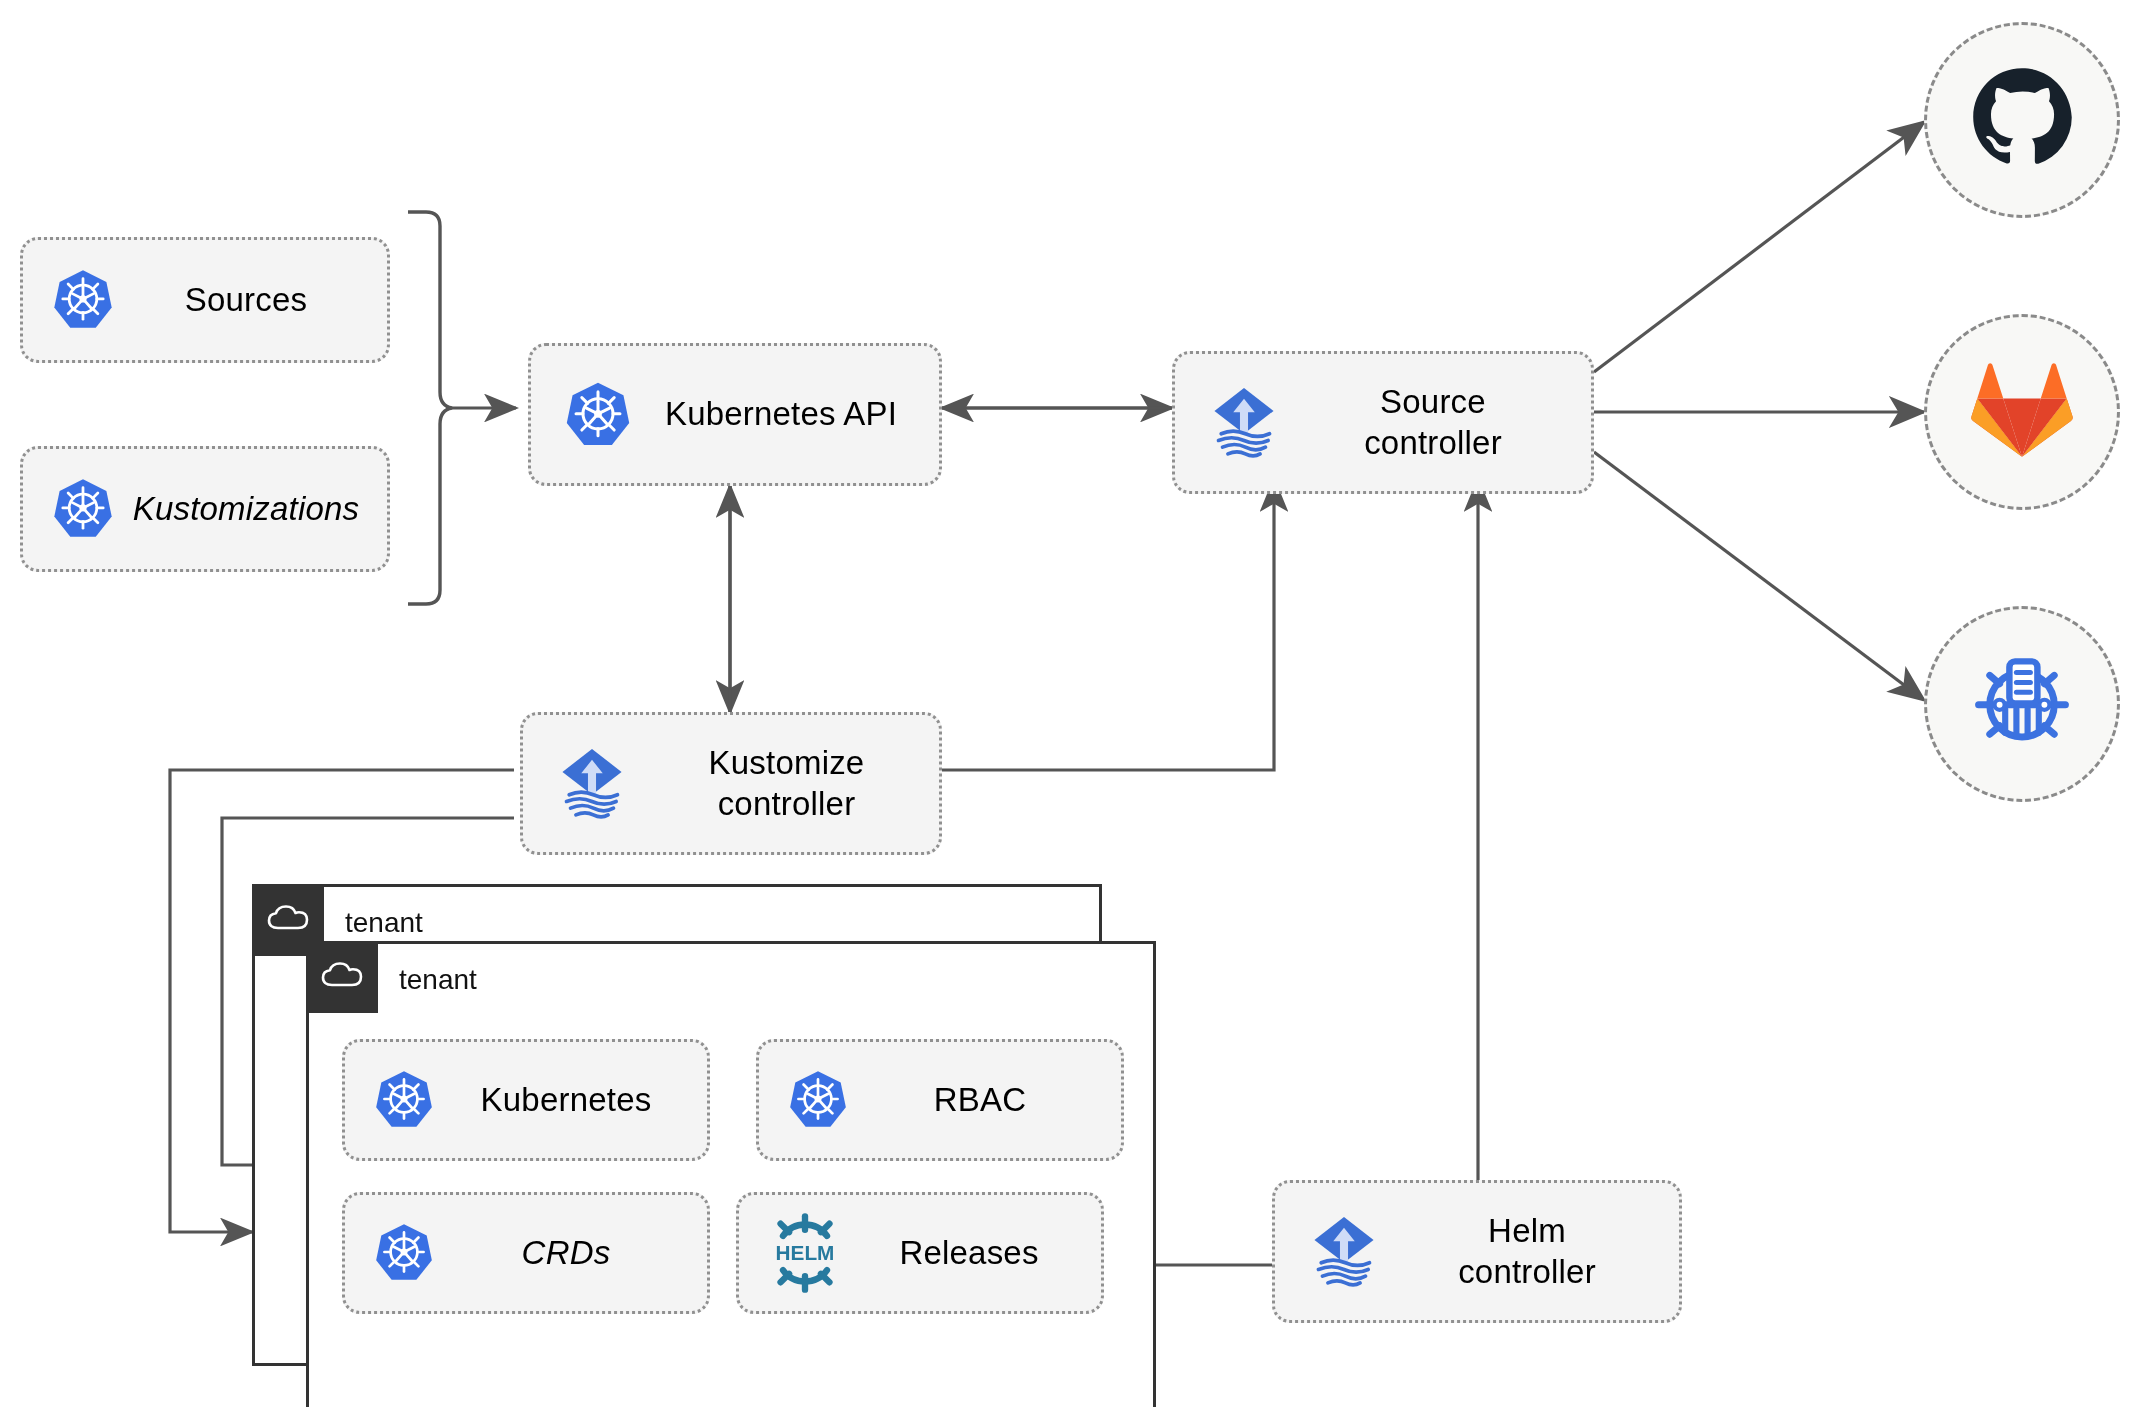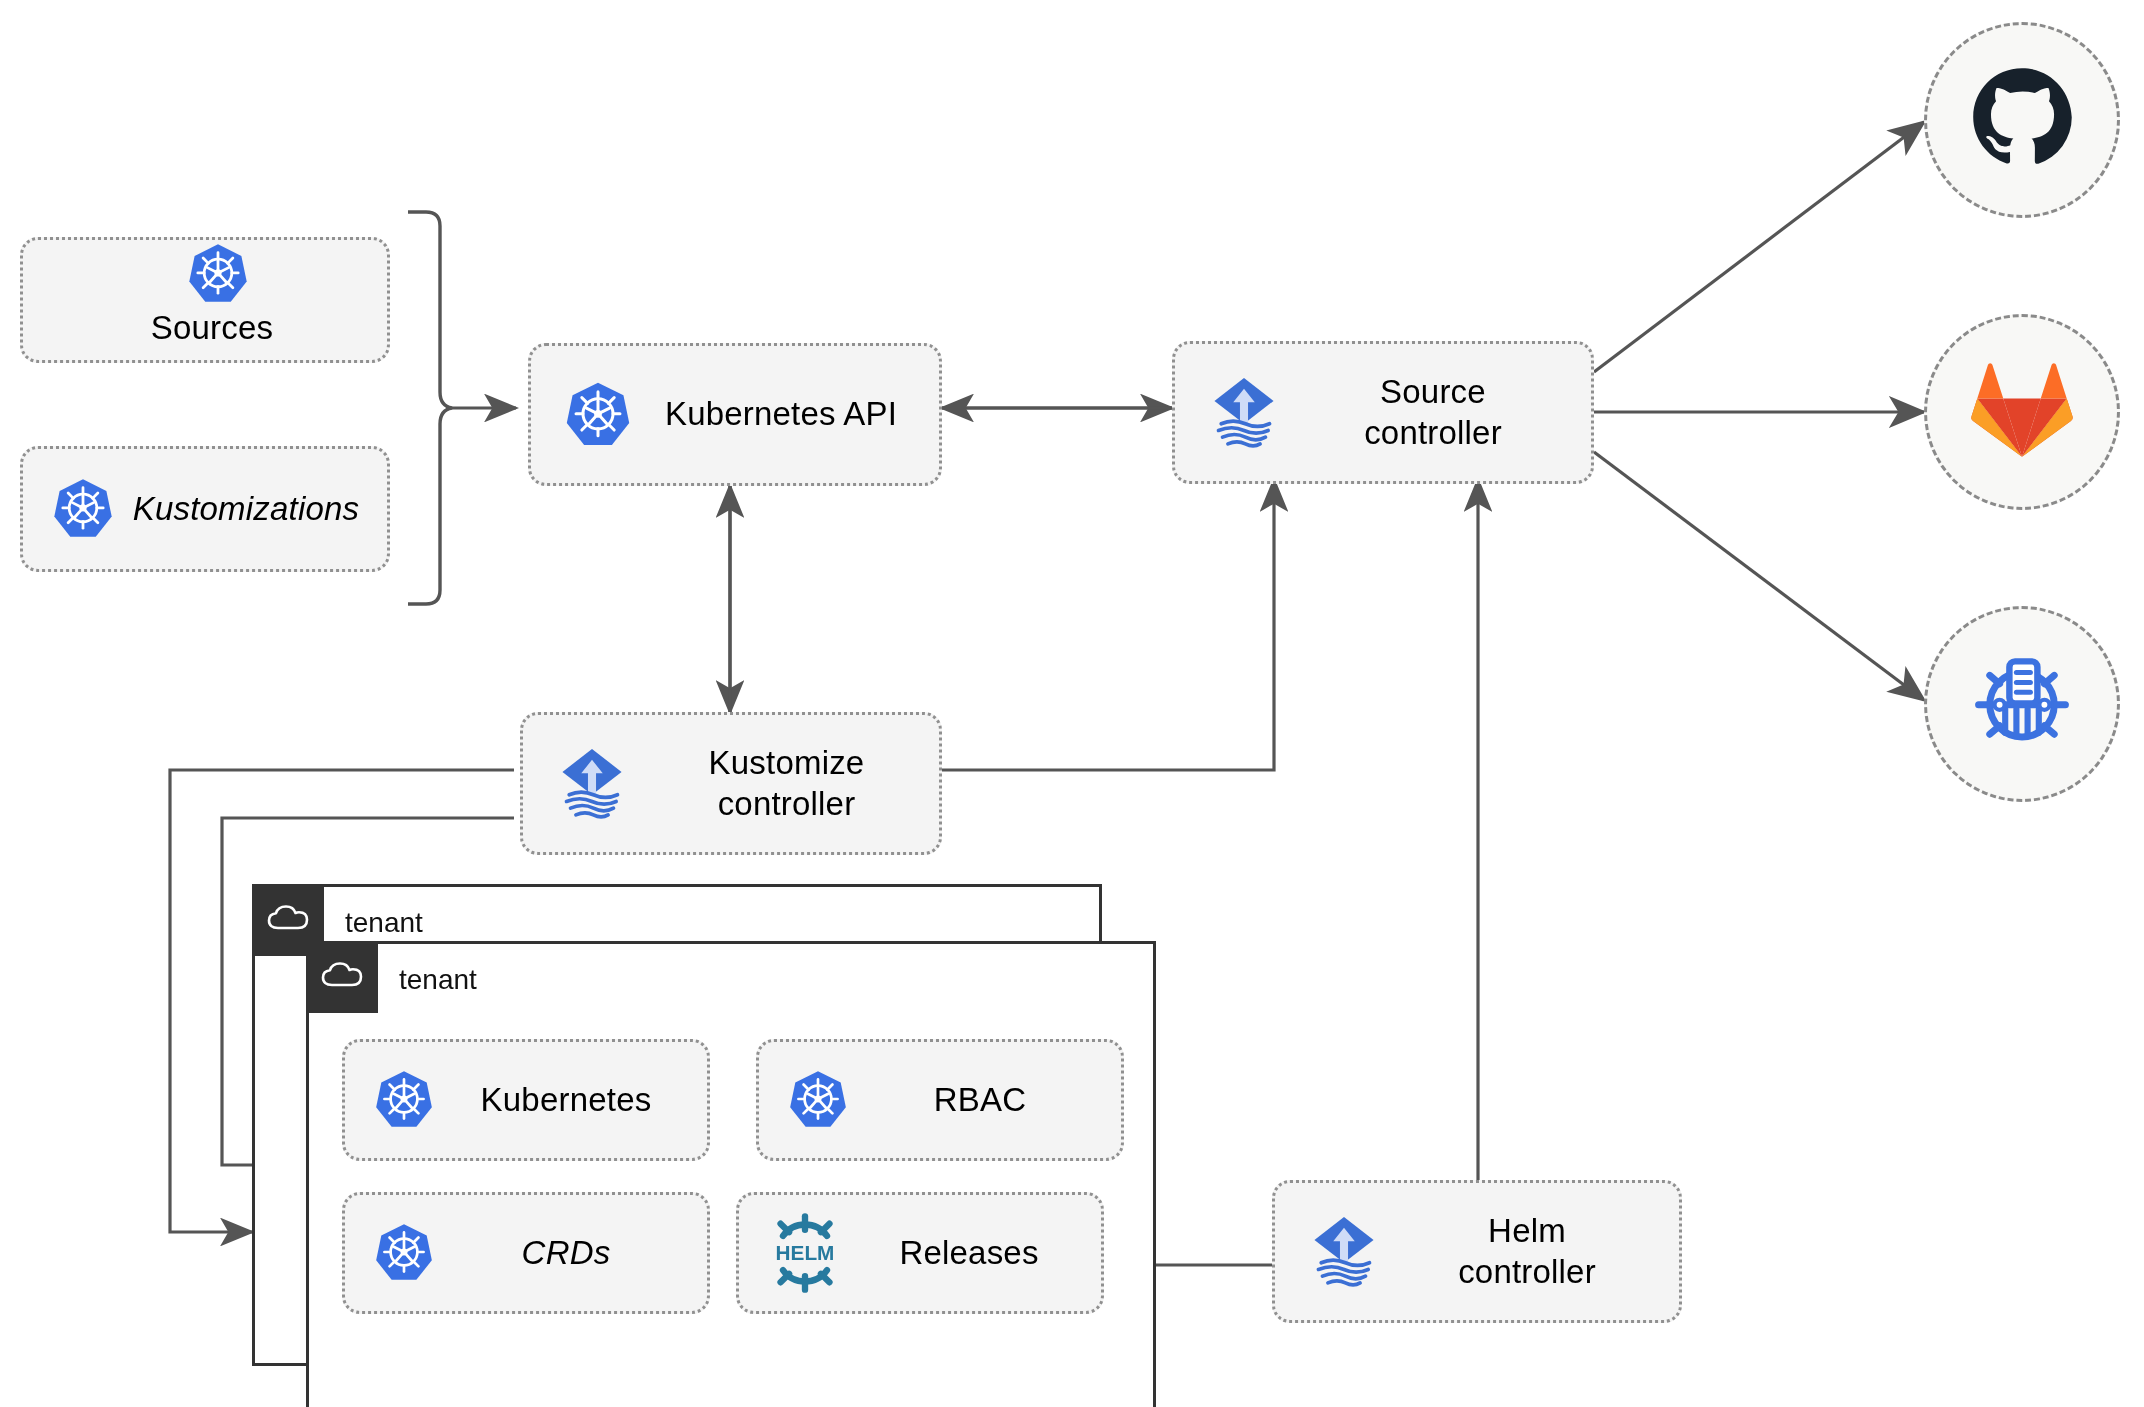--- a/index.html
+++ b/index.html
@@ -122,21 +122,21 @@
     <div class="tenant-tab" style="width:72px;">
       <span>
         <svg width="44" height="30" viewBox="0 0 44 30">
           <path d="M12 25 Q3 25 3 17.5 Q3 11 10 10.2 Q12 3.5 20 3.5 Q27.5 3.5 29.5 10 Q31 9.2 33 9.2 Q41 9.2 41 16.8 Q41 25 32 25 Z" fill="none" stroke="#ffffff" stroke-width="2.6" stroke-linejoin="round"></path>
         </svg>
       </span>
     </div>
     <span class="tenant-title" style="left:90px; top:20px;">tenant</span>
   </div>
 
-  <div class="node" style="left:20px; top:237px; width:370px; height:126px; padding-left:26px;flex-direction:column;">
+  <div class="node" style="left:20px; top:237px; width:370px; height:126px; padding-left:26px;">
     <span class="ico">
       <svg width="68" height="68" viewBox="0 0 64 64">
         <polygon points="32,4 54,15 59,39 44,58 20,58 5,39 10,15" fill="#3970e4"></polygon>
         <g stroke="#ffffff" stroke-width="2.6" stroke-linecap="round" fill="none">
           <circle cx="32" cy="31" r="13"></circle>
           <line x1="32" y1="12" x2="32" y2="18"></line>
           <line x1="32" y1="44" x2="32" y2="50"></line>
           <line x1="13" y1="31" x2="19" y2="31"></line>
           <line x1="45" y1="31" x2="51" y2="31"></line>
           <line x1="18" y1="17" x2="23" y2="22"></line>
@@ -200,21 +200,21 @@
           <line x1="32" y1="31" x2="40" y2="40"></line>
             <line x1="32" y1="31" x2="24" y2="40"></line>
           <line x1="32" y1="31" x2="22" y2="26"></line>
         </g>
         <circle cx="32" cy="31" r="3.4" fill="#ffffff"></circle>
       </svg>
     </span>
     <span class="lbl">Kubernetes API</span>
   </div>
 
-  <div class="node" style="left:1172px; top:341px; width:422px; height:143px; padding-left:26px;">
+  <div class="node" style="left:1172px; top:351px; width:422px; height:143px; padding-left:26px;">
     <span class="ico">
       <svg width="86" height="86" viewBox="0 0 64 64">
         <polygon points="32,6 54,23 32,40 10,23" fill="#3b6fd4"></polygon>
         <path d="M32 14 L40 24 L35 24 L35 40 L29 40 L29 24 L24 24 Z" fill="#cfdcf7"></path>
         <g stroke="#3b6fd4" stroke-width="2.7" fill="none" stroke-linecap="round">
           <path d="M15 40 Q24 36 33 40 Q42 44 51 40"></path>
           <path d="M13 45 Q23 41 32 45 Q41 49 50 45"></path>
           <path d="M16 50 Q25 46 33 50 Q41 54 48 50"></path>
           <path d="M20 55 Q27 52 33 55 Q39 58 44 55"></path>
         </g>

